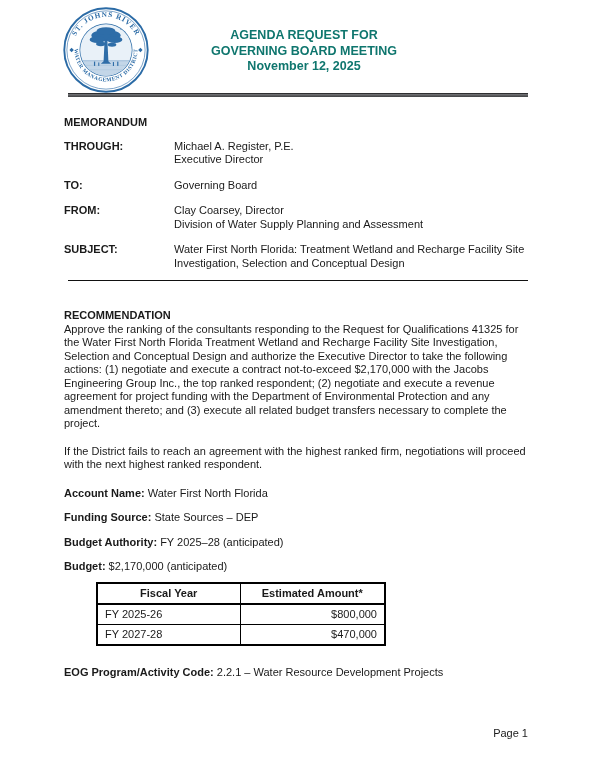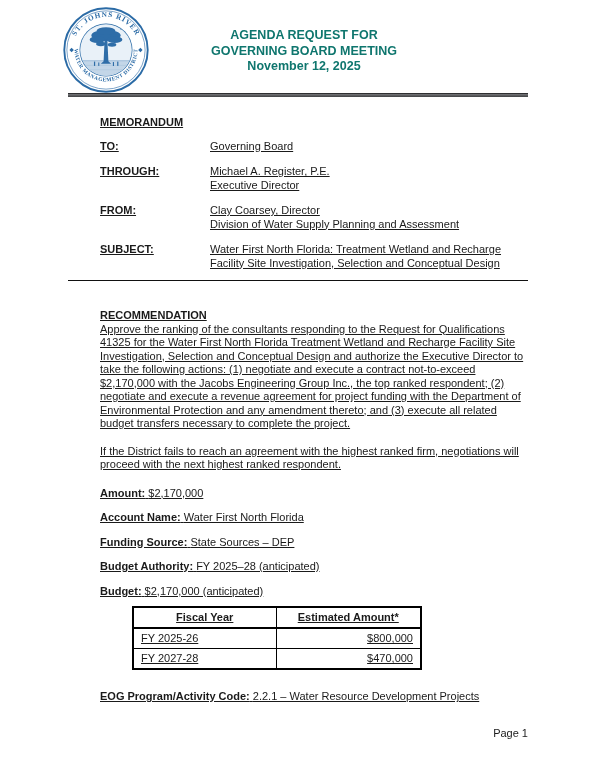--- a/index.html
+++ b/index.html
@@ -8,21 +8,21 @@
   .page {
     position: relative;
     width: 600px;
     height: 776px;
     background: #ffffff;
     color: #1a1a1a;
     font-size: 11px;
     line-height: 13.5px;
     overflow: hidden;
   }
-  .content { padding-left: 100px; padding-right: 72px; text-decoration: underline; }
+  .content { padding-left: 64px; padding-right: 72px; }
 
   
   .header { position: relative; height: 93px; }
   .logo {
     position: absolute;
     left: 63px; top: 7px;
     width: 86px; height: 86px;
   }
   .titleblock {
     position: absolute;
@@ -151,30 +151,30 @@
     </div>
   </div>
 
   <div class="thick-rule"></div>
 
   <div class="content">
     <div class="memo-heading">MEMORANDUM</div>
 
     <div class="memo-fields">
       <div class="memo-row">
-        <div class="memo-label">TO:</div>
-        <div class="memo-value">
-          <div>Governing Board</div>
-        </div>
-      </div>
-      <div class="memo-row">
         <div class="memo-label">THROUGH:</div>
         <div class="memo-value">
           <div>Michael A. Register, P.E.</div>
           <div>Executive Director</div>
+        </div>
+      </div>
+      <div class="memo-row">
+        <div class="memo-label">TO:</div>
+        <div class="memo-value">
+          <div>Governing Board</div>
         </div>
       </div>
       <div class="memo-row">
         <div class="memo-label">FROM:</div>
         <div class="memo-value">
           <div>Clay Coarsey, Director</div>
           <div>Division of Water Supply Planning and Assessment</div>
         </div>
       </div>
       <div class="memo-row">
@@ -187,24 +187,20 @@
   </div>
 
   <hr class="thin-rule">
 
   <div class="content">
     <div class="rec-heading">RECOMMENDATION</div>
     <div class="para">Approve the ranking of the consultants responding to the Request for Qualifications 41325 for the Water First North Florida Treatment Wetland and Recharge Facility Site Investigation, Selection and Conceptual Design and authorize the Executive Director to take the following actions: (1) negotiate and execute a contract not-to-exceed $2,170,000 with the Jacobs Engineering Group Inc., the top ranked respondent; (2) negotiate and execute a revenue agreement for project funding with the Department of Environmental Protection and any amendment thereto; and (3) execute all related budget transfers necessary to complete the project.</div>
     <div class="para para2">If the District fails to reach an agreement with the highest ranked firm, negotiations will proceed with the next highest ranked respondent.</div>
 
     <div class="details">
-      <div class="detail-line">
-        <span class="lbl">Amount:</span>
-        <span>$2,170,000</span>
-      </div>
       <div class="detail-line">
         <span class="lbl">Account Name:</span>
         <span>Water First North Florida</span>
       </div>
       <div class="detail-line">
         <span class="lbl">Funding Source:</span>
         <span>State Sources – DEP</span>
       </div>
       <div class="detail-line">
         <span class="lbl">Budget Authority:</span>

